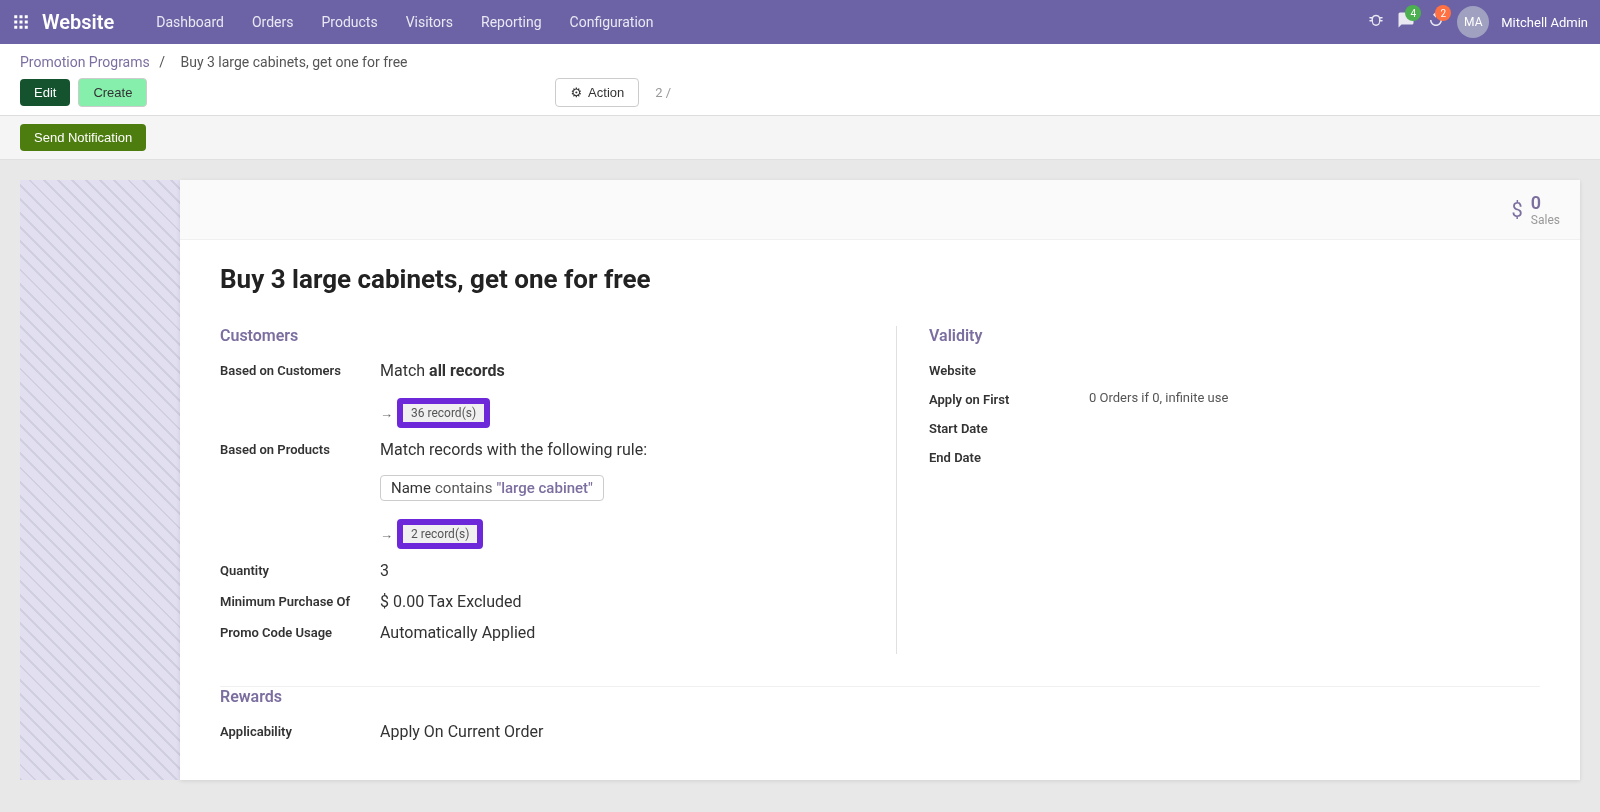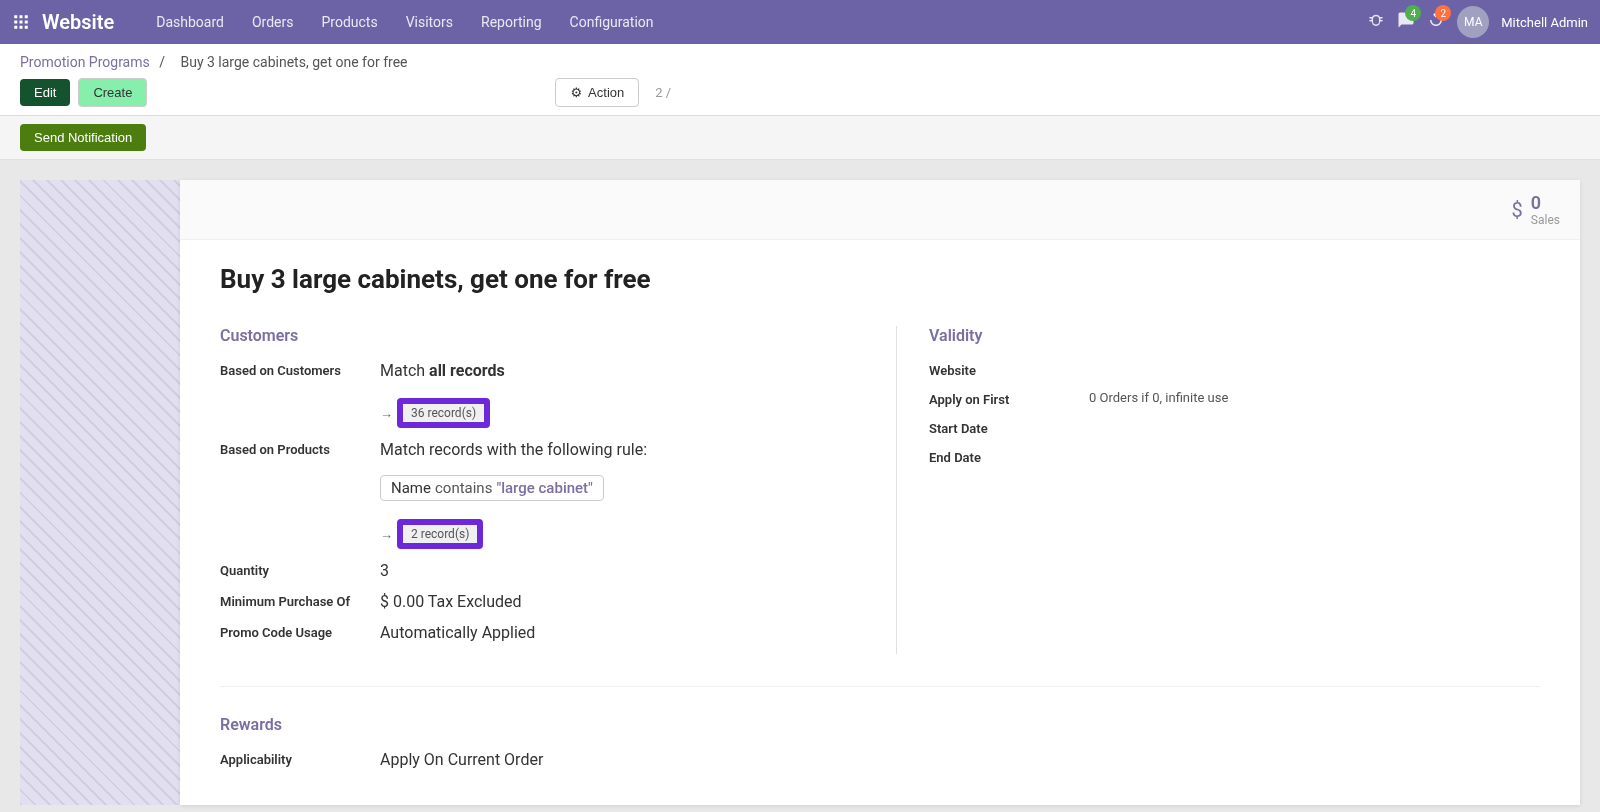--- a/index.html
+++ b/index.html
@@ -289,21 +289,21 @@
       font-size: 13px;
     }
     .orders-text {
       color: #555;
       font-size: 13px;
     }
 
     
     .rewards-section {
       margin-top: 32px;
-      padding-top: 28px;
+      padding-top: 0;
       border-top: 1px solid #f0f0f0;
     }
   </style>
 </head>
 <body>
 
 <nav class="top-nav">
   <div class="nav-grid-icon">
     <svg width="18" height="18" fill="white" viewBox="0 0 24 24">
       <rect x="3" y="3" width="4" height="4"></rect>

